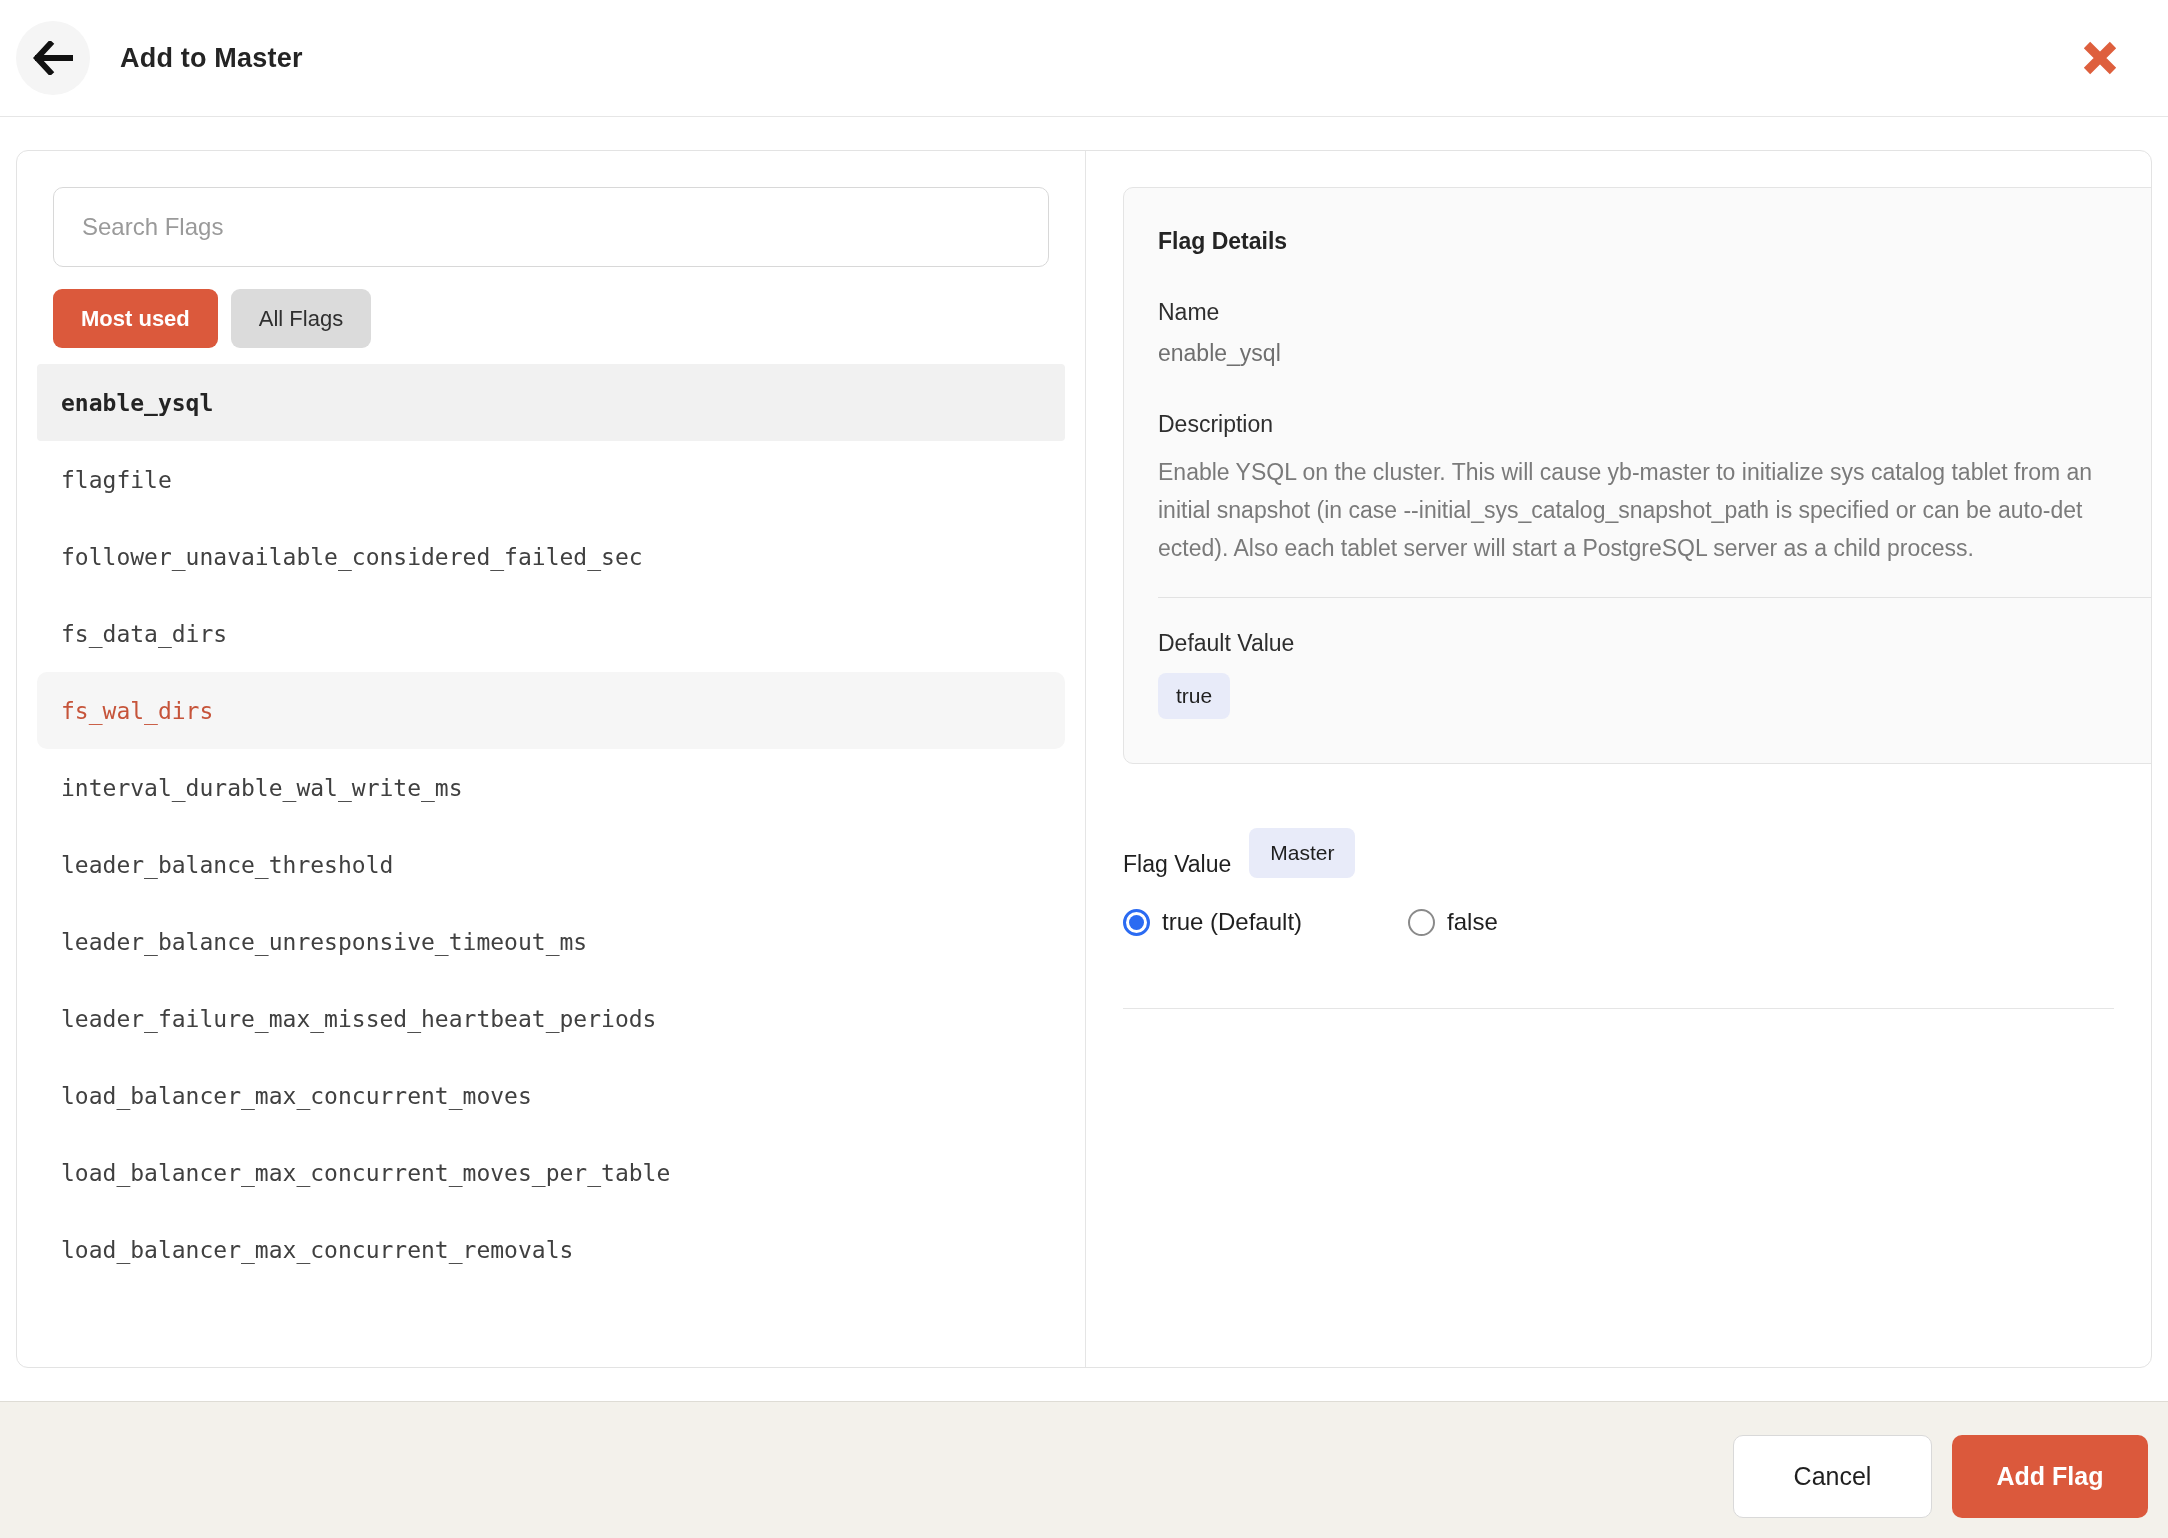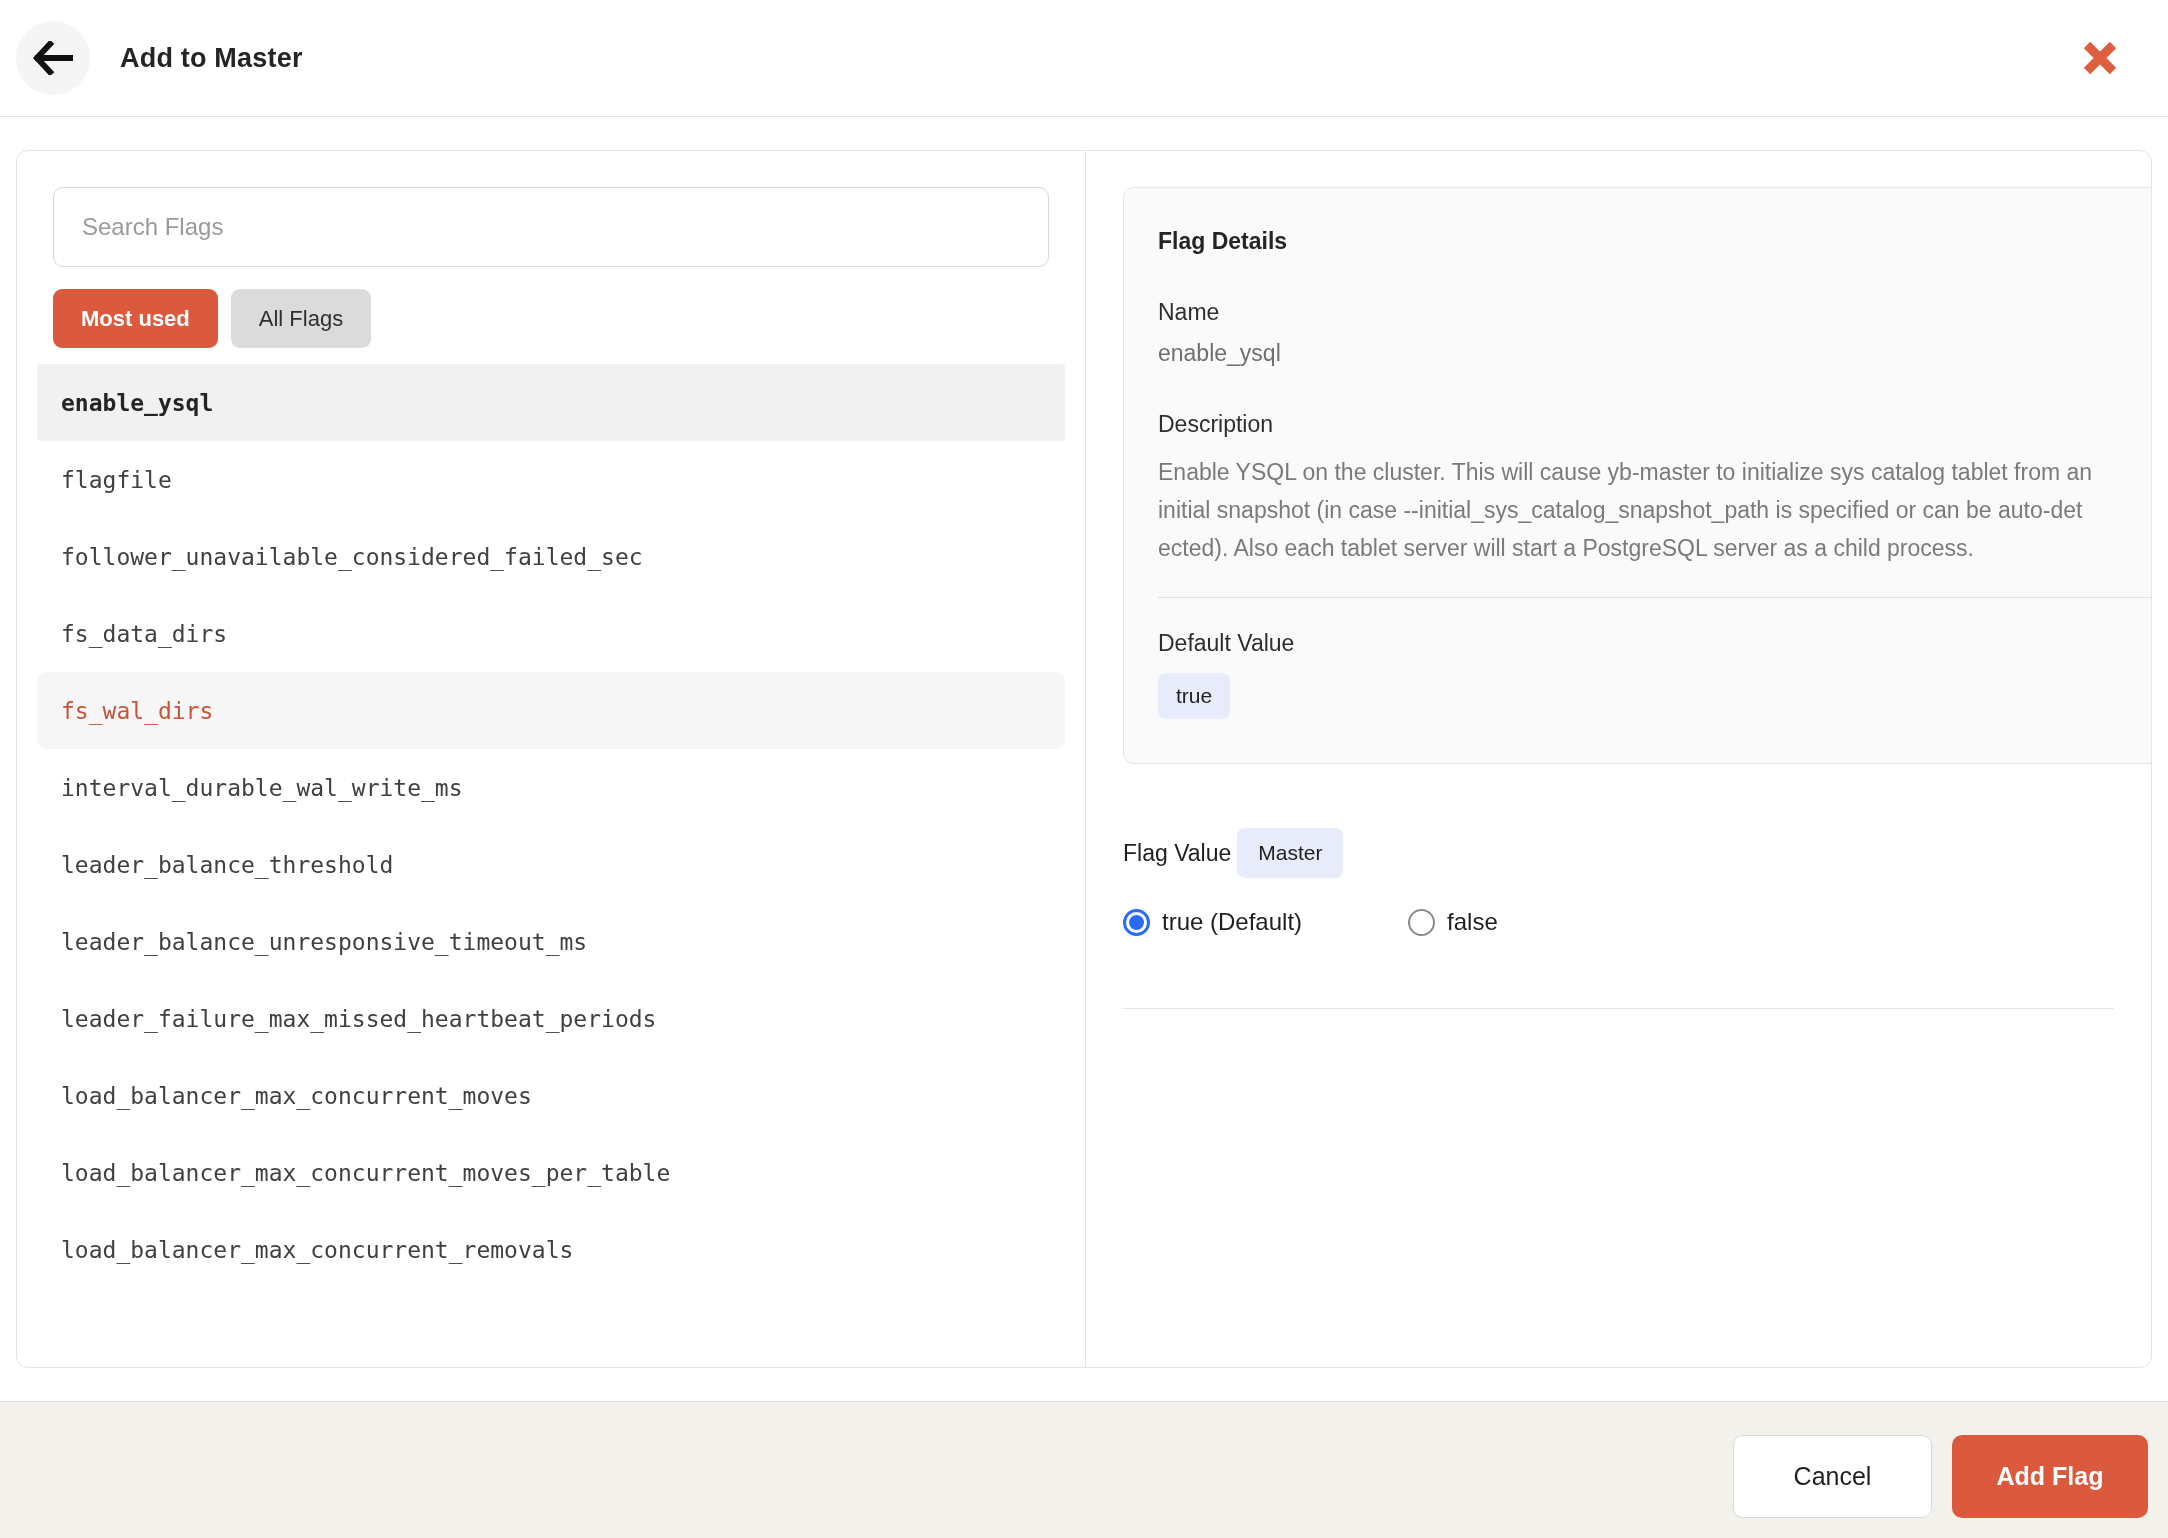--- a/index.html
+++ b/index.html
@@ -83,21 +83,21 @@
   .value-badge{
     display:inline-block;background:var(--badge-bg,#E8EBF9);border-radius:8px;
     font-size:21px;color:#1f1f1f;padding:11px 18px;margin-top:16px;
   }
   .more-link{
     display:inline-flex;align-items:center;gap:10px;margin-top:46px;
     color:var(--accent-text,#C6543A);font-size:22px;text-decoration:none;cursor:pointer;
   }
   .more-link .link-text{text-decoration:underline;text-underline-offset:5px;}
 
-  .flag-value-row{display:flex;align-items:center;gap:6px;margin-top:64px;padding-left:0;}
+  .flag-value-row{display:flex;align-items:flex-end;gap:18px;margin-top:64px;padding-left:0;}
   .flag-value-label{font-size:23px;color:#1f1f1f;font-weight:500;}
   .scope-badge{
     background:var(--badge-bg,#E8EBF9);border-radius:8px;font-size:21px;color:#1f1f1f;
     padding:13px 21px;
   }
   .radio-row{display:flex;align-items:center;margin-top:30px;gap:16px;}
   .radio-opt{display:flex;align-items:center;cursor:pointer;}
   .radio-opt + .radio-opt{margin-left:90px;}
   .radio-circle{width:27px;height:27px;border-radius:50%;flex:0 0 27px;position:relative;}
   .radio-circle--on{border:3px solid var(--radio-blue,#2B6BF2);background:#fff;}

